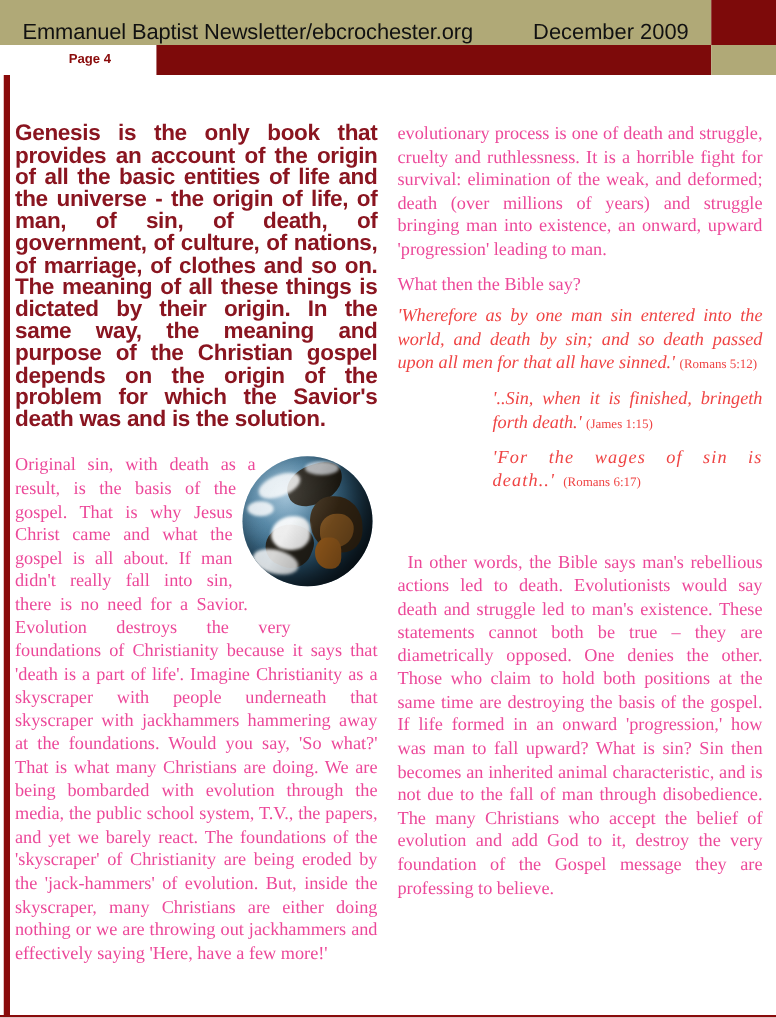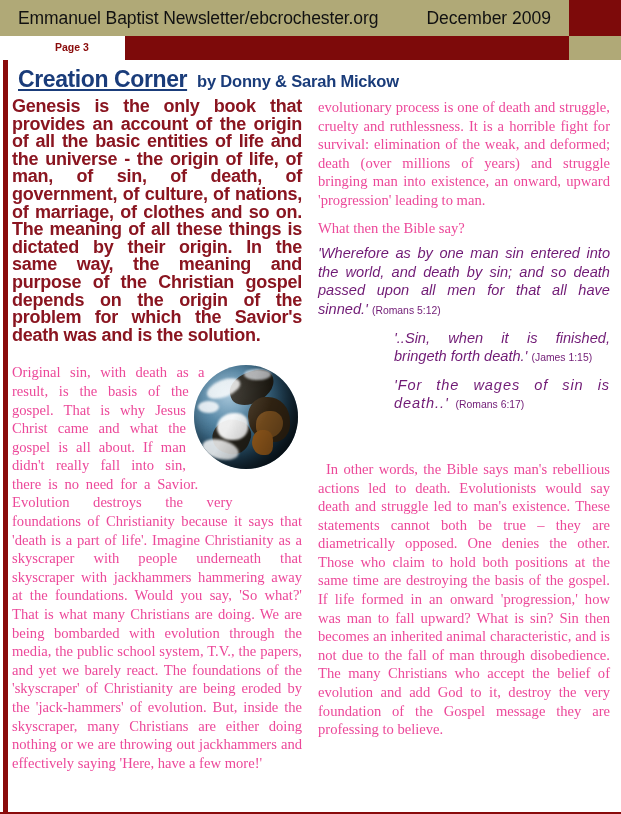--- a/index.html
+++ b/index.html
@@ -36,21 +36,21 @@
     position: absolute;
     left: 0; top: 0;
     width: 621px;
     height: 36px;
     display: flex;
   }
   .masthead-bar {
     flex: 1 1 auto;
     background: #b0a977;
     display: flex;
-    align-items: center;
+    align-items: flex-end;
     justify-content: space-between;
     padding: 0 14px 0 18px;
     height: 36px;
   }
   .masthead-title {
     font-family: "Liberation Sans", sans-serif;
     font-size: 17.5px;
     color: #111111;
     letter-spacing: -0.1px;
     white-space: nowrap;
@@ -167,24 +167,24 @@
     font-size: 14.6px;
     color: #ec4899;
     line-height: 18.6px;
     text-align: justify;
     margin-bottom: 9px;
   }
   .body-p.tight { margin-bottom: 7px; }
 
   
   .quote {
-    font-family: Liberation Sans, sans-serif;
+    font-family: Liberation Serif, serif;
     font-size: 14.6px;
     font-style: italic;
-    color: #701a75;
+    color: #ef4444;
     line-height: 18.6px;
     text-align: justify;
     margin-bottom: 8px;
   }
   .quote.spaced {
     letter-spacing: 0.9px;
     word-spacing: 2px;
   }
   .ref {
     font-style: normal;
@@ -258,30 +258,26 @@
   <div class="masthead">
     <div class="masthead-bar">
       <span class="masthead-title">Emmanuel Baptist Newsletter/ebcrochester.org</span>
       <span class="masthead-date">December 2009</span>
     </div>
     <div class="masthead-block"></div>
   </div>
 
   <div class="pageband">
     <div class="pageband-white">
-      <span class="pageband-label">Page 3</span>
+      <span class="pageband-label">Page 4</span>
     </div>
     <div class="pageband-red"></div>
     <div class="pageband-khaki"></div>
   </div>
 
-  <div class="headline">
-    <span class="headline-main">Creation Corner</span>
-    <span class="headline-by">by Donny &amp; Sarah Mickow</span>
-  </div>
 
   <div class="col-left">
     <p class="lead">Genesis is the only book that provides an account of the origin of all the basic entities of life and the universe - the origin of life, of man, of sin, of death, of government, of culture, of nations, of marriage, of clothes and so on. The meaning of all these things is dictated by their origin. In the same way, the meaning and purpose of the Christian gospel depends on the origin of the problem for which the Savior's death was and is the solution.</p>
 
     <div class="earth-wrap" style="float:right; margin:2px 0 2px 8px;">
       <div class="earth">
         <div class="land l1"></div>
         <div class="land l2"></div>
         <div class="land l3"></div>
         <div class="land l4"></div>

